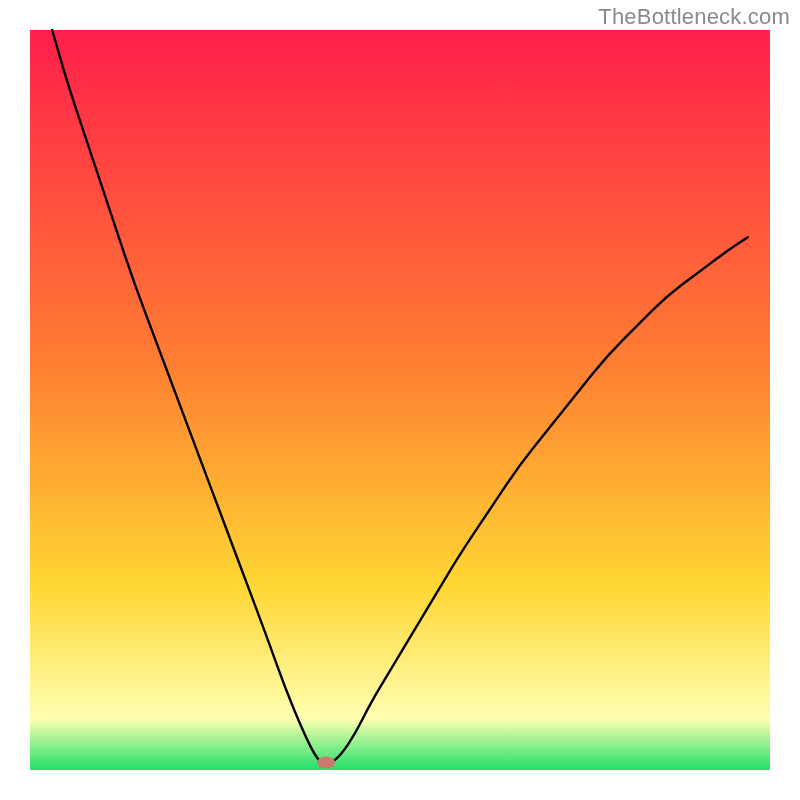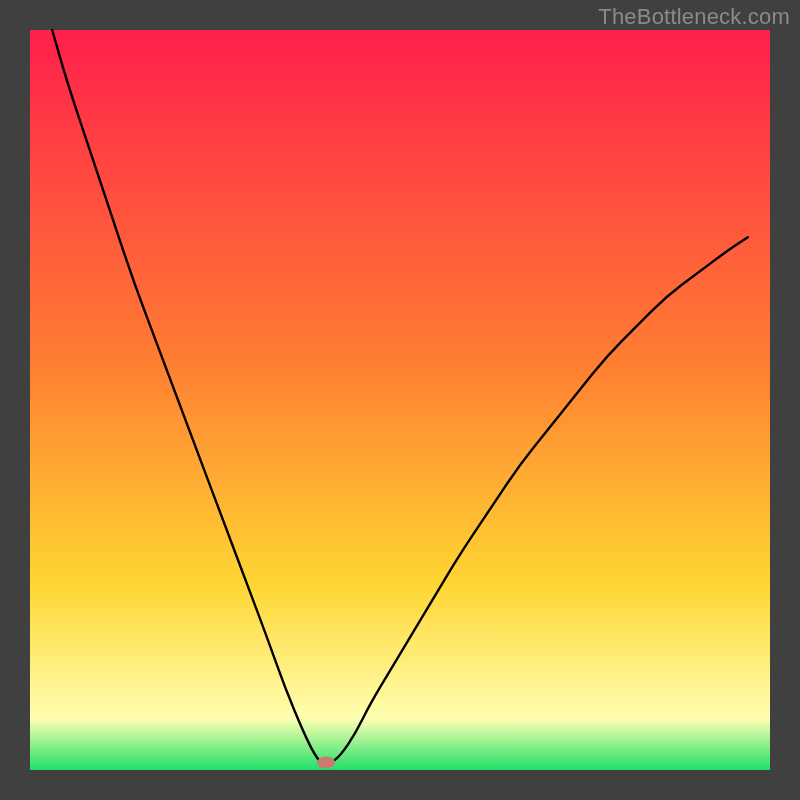--- a/index.html
+++ b/index.html
@@ -8,21 +8,21 @@
     width: 800px;
     height: 800px;
     background: #000;
     font-family: Arial, Helvetica, sans-serif;
     overflow: hidden;
   }
   .frame {
     position: relative;
     width: 800px;
     height: 800px;
-    background: #404040;
+    background: #ffffff;
   }
   .watermark {
     position: absolute;
     top: 4px;
     right: 10px;
     color: #8a8a8a;
     font-size: 22px;
     font-weight: 400;
     letter-spacing: 0.2px;
     z-index: 5;

